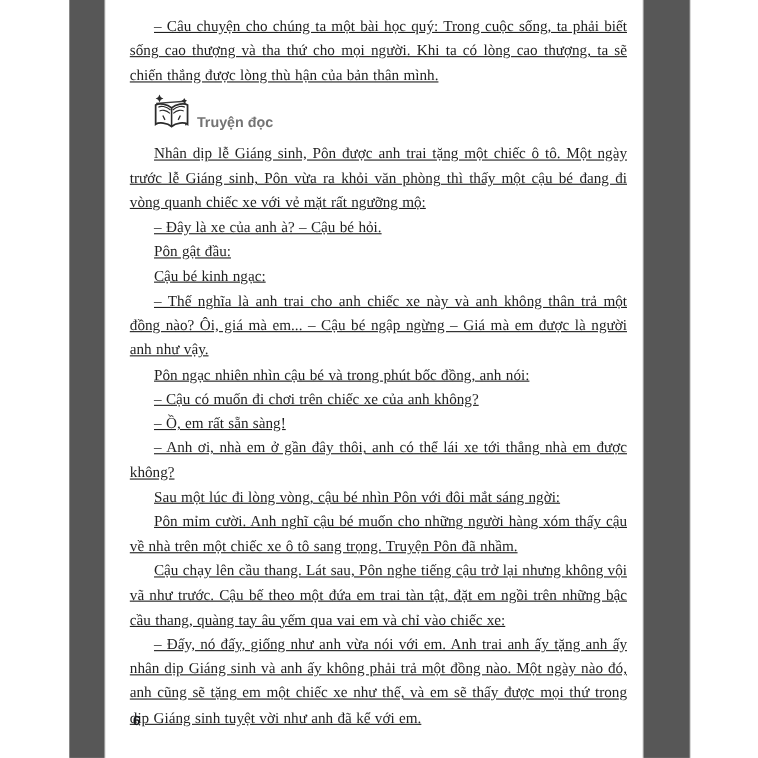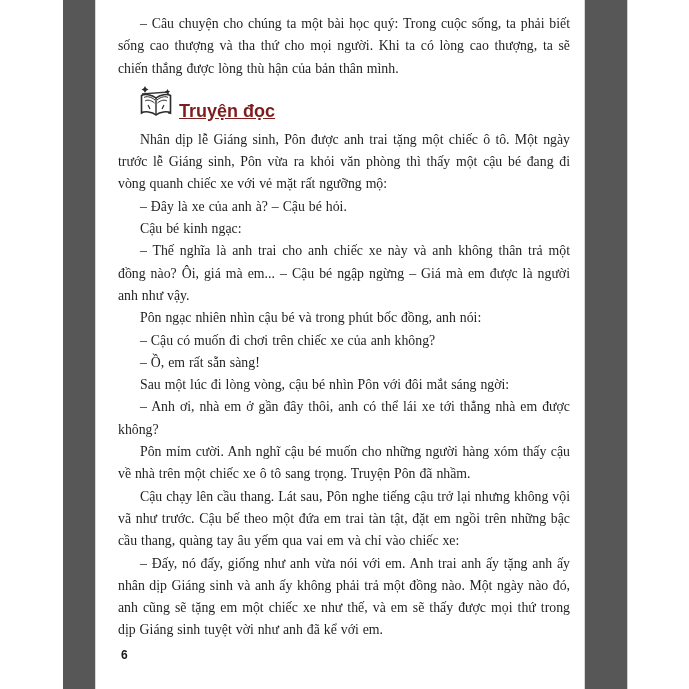--- a/index.html
+++ b/index.html
@@ -21,20 +21,21 @@
     left: 118px; top: 13px; width: 452px;
     color: #1f1f1f;
     font-size: 13.8px;
     line-height: 22.3px;
     text-align: justify;
   }
   .para {
     margin: 0;
     text-indent: 22px;
     word-spacing: 0.5px;
+    text-decoration: underline;
   }
   .chapter-title {
     text-align: center;
     margin: 13px 0 6px 0;
     font-family: "Liberation Sans", sans-serif;
     font-weight: bold;
     color: #101418;
     text-indent: 0;
     line-height: 30px;
   }
@@ -44,24 +45,23 @@
     display: flex;
     align-items: flex-end;
     gap: 3px;
     margin: 4px 0 5px 18px;
     height: 40px;
   }
   .section-head svg { display: block; }
   .section-label {
     font-family: "Liberation Sans", sans-serif;
     font-weight: bold;
-    font-size: 18px;
-    color: #7f1d1d;
+    font-size: 13px;
+    color: #737373;
     padding-bottom: 2px;
-    text-decoration: underline;
   }
   .page-number {
     position: absolute;
     left: 121px; top: 648px;
     font-family: "Liberation Sans", sans-serif;
     font-weight: bold;
     font-size: 12px;
     color: #15181c;
   }
 </style>
@@ -95,27 +95,28 @@
 
           <path d="M9 2 L10.2 4.3 L12.5 5.5 L10.2 6.7 L9 9 L7.8 6.7 L5.5 5.5 L7.8 4.3 Z" fill="#2b2b2b"></path>
           <path d="M31.5 5 L32.4 6.7 L34.1 7.6 L32.4 8.5 L31.5 10.2 L30.6 8.5 L28.9 7.6 L30.6 6.7 Z" fill="#2b2b2b"></path>
         </svg>
       </span>
       <span class="section-label">Truyện đọc</span>
     </div>
 
     <p class="para">Nhân dịp lễ Giáng sinh, Pôn được anh trai tặng một chiếc ô tô. Một ngày trước lễ Giáng sinh, Pôn vừa ra khỏi văn phòng thì thấy một cậu bé đang đi vòng quanh chiếc xe với vẻ mặt rất ngưỡng mộ:</p>
     <p class="para">– Đây là xe của anh à? – Cậu bé hỏi.</p>
+    <p class="para">Pôn gật đầu:</p>
     <p class="para">Cậu bé kinh ngạc:</p>
     <p class="para">– Thế nghĩa là anh trai cho anh chiếc xe này và anh không thân trả một đồng nào? Ôi, giá mà em... – Cậu bé ngập ngừng – Giá mà em được là người anh như vậy.</p>
     <p class="para">Pôn ngạc nhiên nhìn cậu bé và trong phút bốc đồng, anh nói:</p>
     <p class="para">– Cậu có muốn đi chơi trên chiếc xe của anh không?</p>
     <p class="para">– Ồ, em rất sẵn sàng!</p>
+    <p class="para">– Anh ơi, nhà em ở gần đây thôi, anh có thể lái xe tới thẳng nhà em được không?</p>
     <p class="para">Sau một lúc đi lòng vòng, cậu bé nhìn Pôn với đôi mắt sáng ngời:</p>
-    <p class="para">– Anh ơi, nhà em ở gần đây thôi, anh có thể lái xe tới thẳng nhà em được không?</p>
     <p class="para">Pôn mỉm cười. Anh nghĩ cậu bé muốn cho những người hàng xóm thấy cậu về nhà trên một chiếc xe ô tô sang trọng. Truyện Pôn đã nhầm.</p>
     <p class="para">Cậu chạy lên cầu thang. Lát sau, Pôn nghe tiếng cậu trở lại nhưng không vội vã như trước. Cậu bế theo một đứa em trai tàn tật, đặt em ngồi trên những bậc cầu thang, quàng tay âu yếm qua vai em và chỉ vào chiếc xe:</p>
     <p class="para">– Đấy, nó đấy, giống như anh vừa nói với em. Anh trai anh ấy tặng anh ấy nhân dịp Giáng sinh và anh ấy không phải trả một đồng nào. Một ngày nào đó, anh cũng sẽ tặng em một chiếc xe như thế, và em sẽ thấy được mọi thứ trong dịp Giáng sinh tuyệt vời như anh đã kể với em.</p>
 
   </div>
 
   <div class="page-number">6</div>
 
 </div>
 

